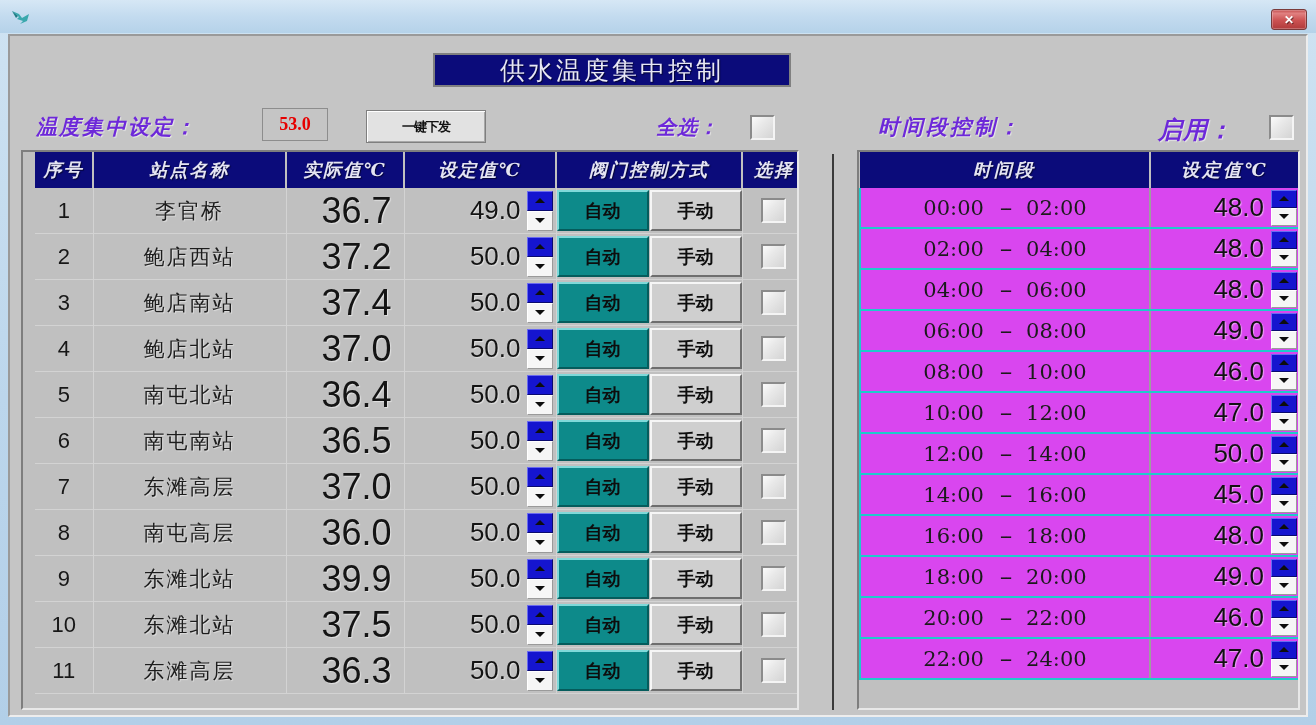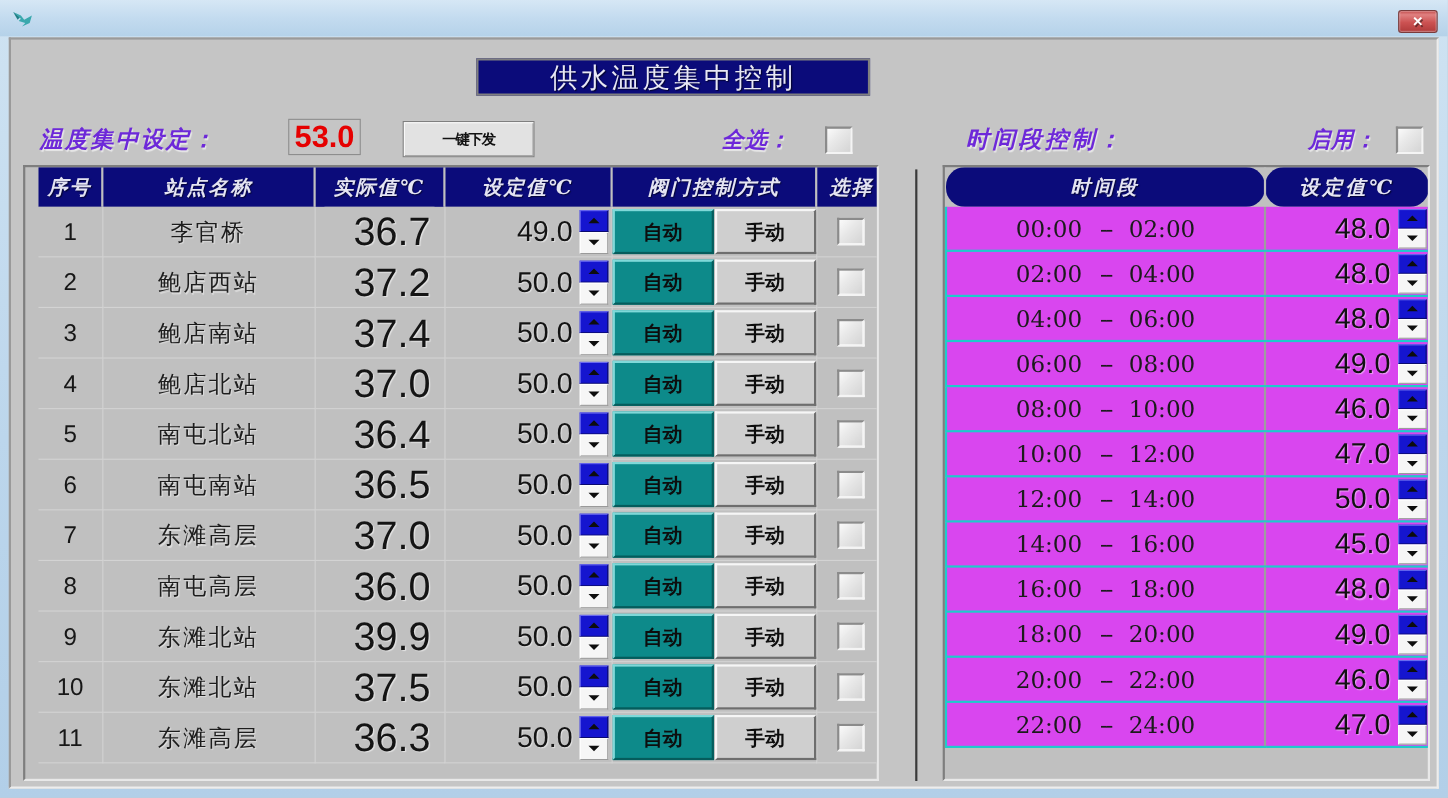--- a/index.html
+++ b/index.html
@@ -73,22 +73,22 @@
     position:absolute; left:26px; top:77px; font-size:21px;
     letter-spacing:2px; white-space:nowrap;
   }
   #central-set-value {
     position:absolute; left:252px; top:72px; width:66px; height:33px;
     background:#c5c5c5;
     border:1px solid #8d8d8d;
     display:flex; align-items:center; justify-content:center;
   }
   #central-set-value span {
-    color:#e60000; font-size:28px; font-weight:bold;
-    font-family:Liberation Sans, sans-serif;
+    color:#e60000; font-size:18px; font-weight:bold;
+    font-family:Liberation Serif, serif;
   }
   #send-all-btn {
     position:absolute; left:356px; top:74px; width:120px; height:33px;
     background:#e2e2e2;
     border:1px solid #7f7f7f;
     box-shadow:inset 1px 1px 0 #fff, inset -1px -1px 0 #a8a8a8;
     display:flex; align-items:center; justify-content:center;
     cursor:pointer;
   }
   #send-all-btn span {
@@ -99,21 +99,21 @@
     position:absolute; left:646px; top:78px; font-size:20px; letter-spacing:1px;
   }
   #cb-select-all {
     position:absolute; left:740px; top:79px;
   }
   #lbl-time-control {
     position:absolute; left:868px; top:77px; font-size:21px; letter-spacing:3px;
     white-space:nowrap;
   }
   #lbl-enable {
-    position:absolute; left:1179px; top:78px; font-size:20px; letter-spacing:1px;
+    position:absolute; left:1148px; top:78px; font-size:24px; letter-spacing:1px;
   }
   #cb-enable {
     position:absolute; left:1259px; top:79px;
   }
 
   
   .chkbox {
     width:25px; height:25px;
     background:linear-gradient(135deg,#fbfbfb 0%,#e9e9e9 40%,#d4d4d4 100%);
     border-top:2px solid #8b8b8b;
@@ -257,21 +257,20 @@
   }
   #right-grid table { border-collapse:collapse; width:100%; table-layout:fixed; }
   #right-grid thead th {
     background:#0b0b7a; color:#e4e4f2;
     font-family:"DejaVu Serif", serif;
     font-weight:bold; font-style:italic;
     font-size:18px; letter-spacing:3px;
     height:36px;
     border-right:2px solid #c0c0c0;
     text-shadow:1px 1px 1px rgba(0,0,0,.55);
-    border-radius:17px;
   }
   #right-grid thead th:last-child { border-right:none; }
   #right-grid tbody td {
     height:39px; padding:0;
     background:#d946ef;
     border-bottom:2px solid #1ecbcb;
     border-right:2px solid #9e9e9e;
     vertical-align:middle;
   }
   #right-grid tbody td.t-period {

